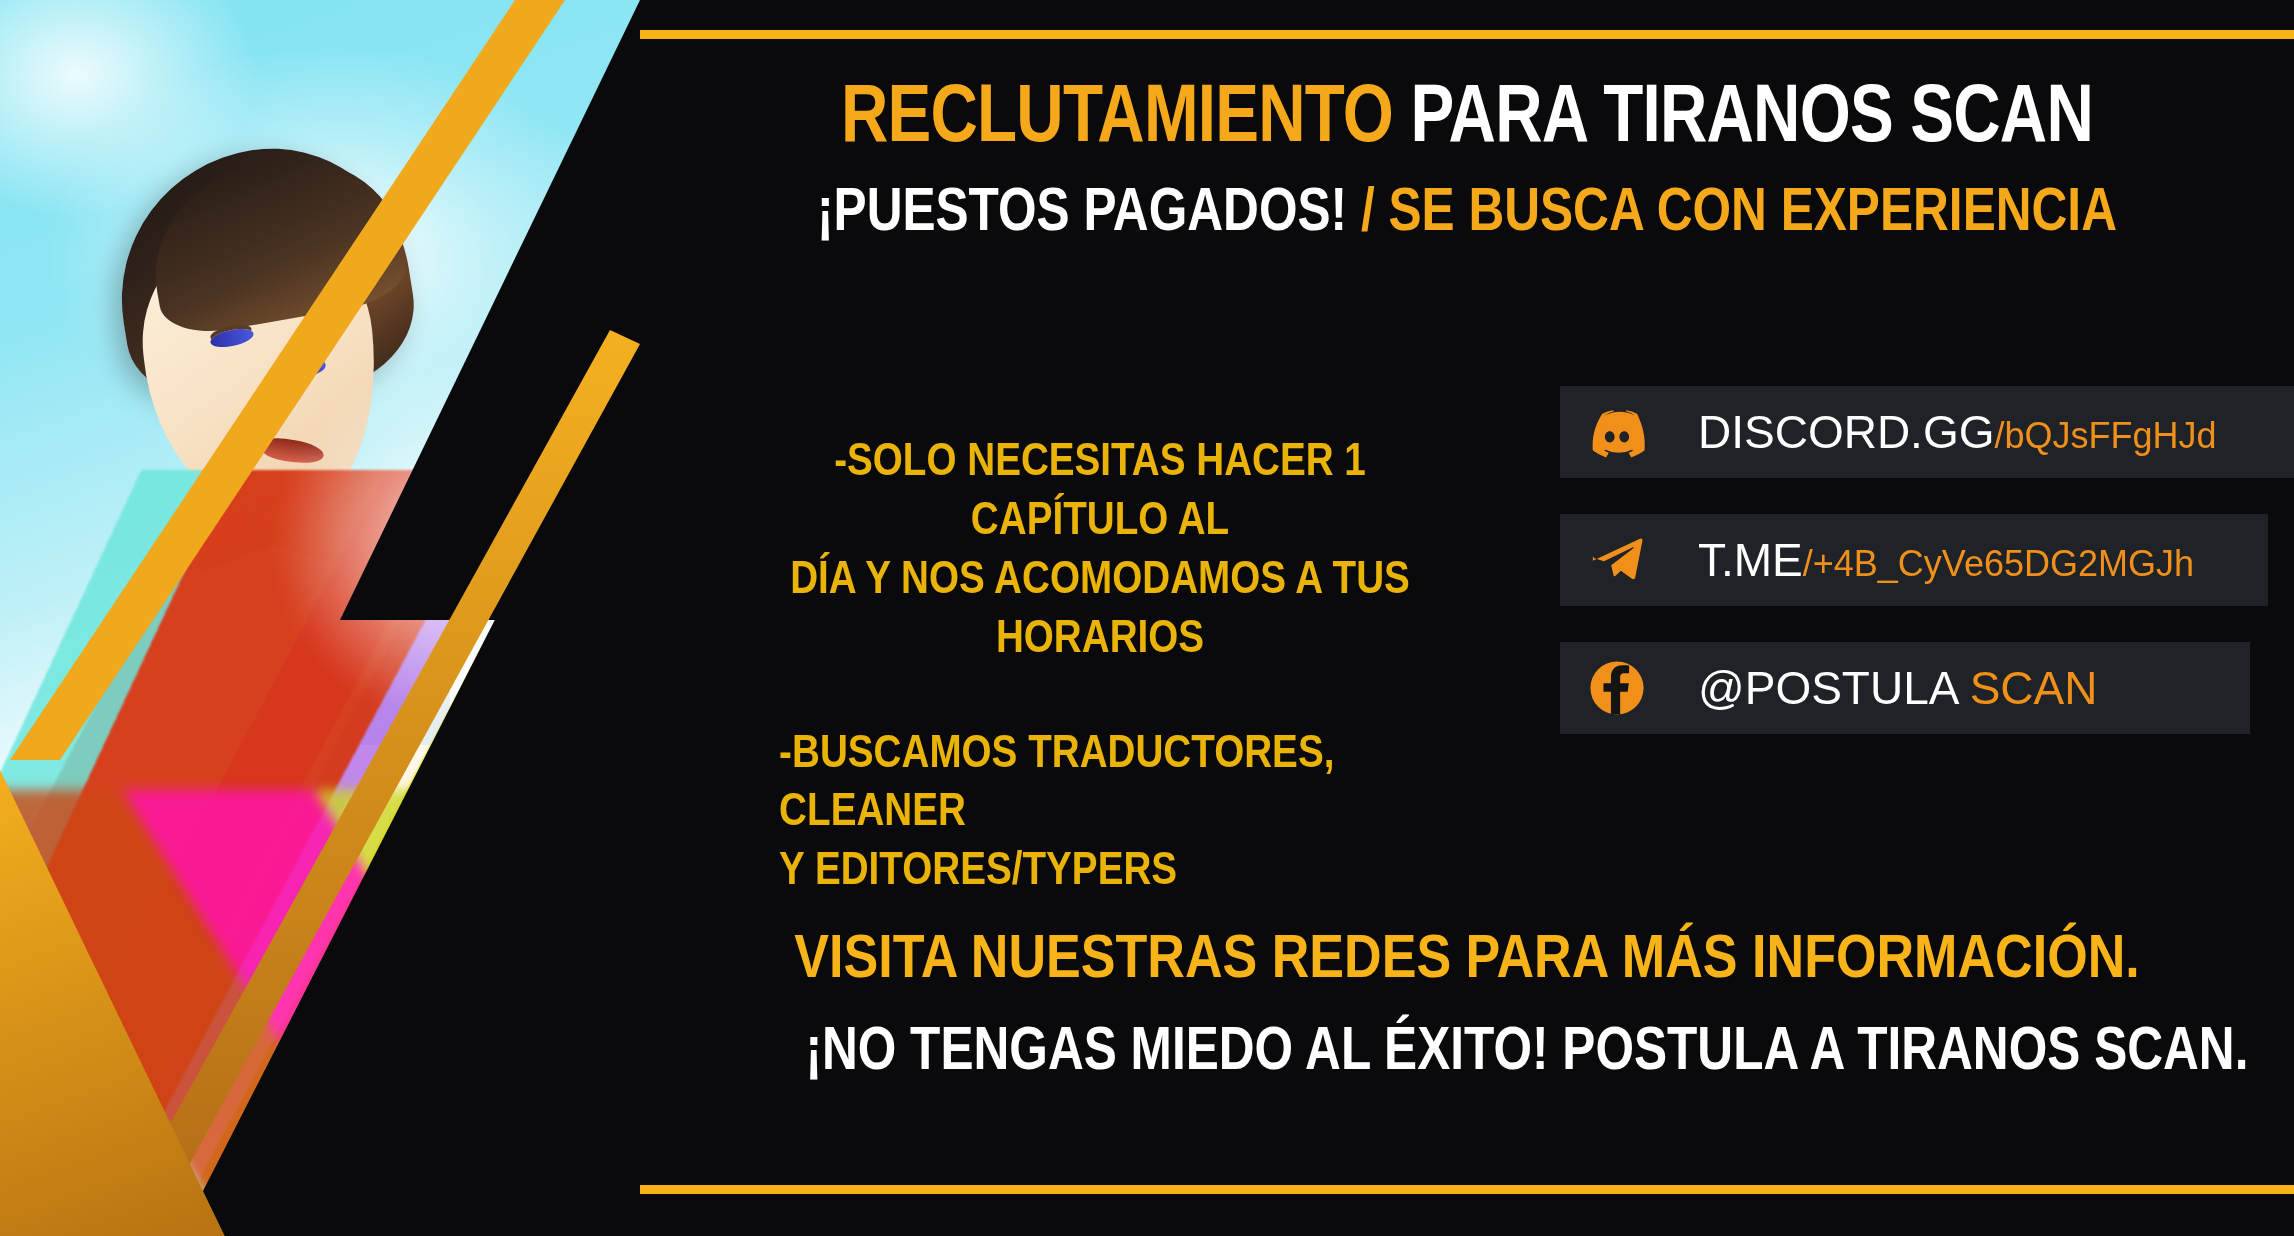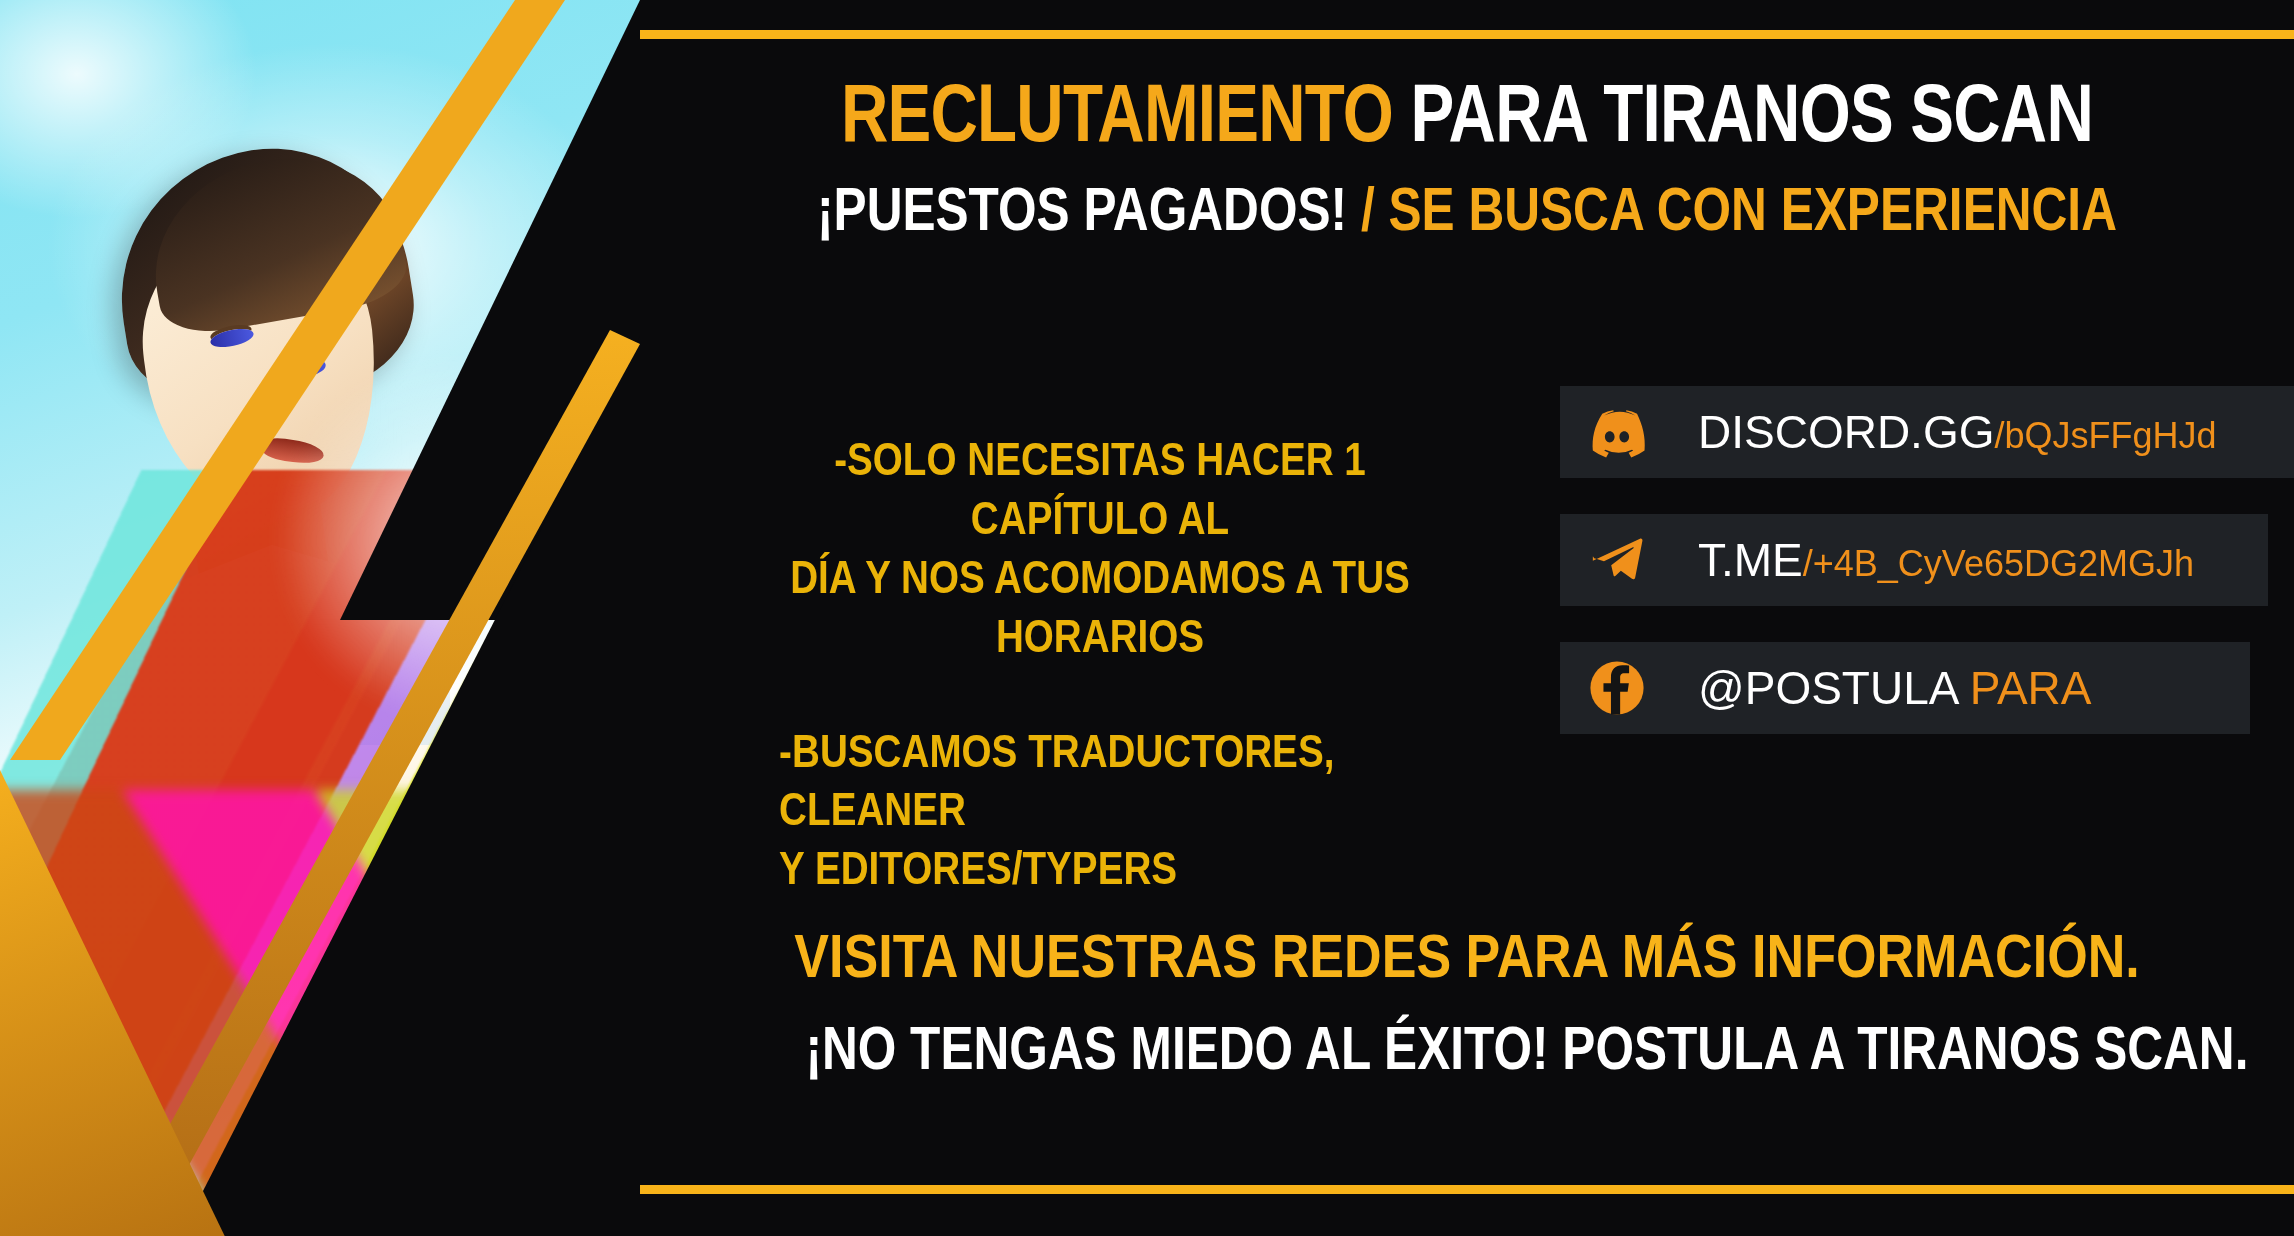--- a/index.html
+++ b/index.html
@@ -308,21 +308,21 @@
       </div>
 
       <div class="card c3">
         <span class="card-icon">
           <svg width="58" height="58" viewBox="0 0 24 24">
             <circle cx="12" cy="12" r="11" fill="#f0901b"></circle>
             <path d="M13.3 23V13.6h3.1l.5-3.6h-3.6V7.7c0-1 .3-1.8 1.8-1.8h1.9V2.7c-.3 0-1.5-.1-2.8-.1-2.8 0-4.7 1.7-4.7 4.8V10H6.4v3.6h3.1V23z" fill="#141414"></path>
           </svg>
         </span>
         <span class="card-text">
-          <span>@POSTULA</span> <span class="accent">PARA</span>
+          <span>@POSTULA</span> <span class="accent">SCAN</span>
         </span>
       </div>
 
     </div>
 
     <div class="cta1">VISITA NUESTRAS REDES PARA MÁS INFORMACIÓN.</div>
     <div class="cta2">¡NO TENGAS MIEDO AL ÉXITO! POSTULA A TIRANOS SCAN.</div>
 
     <div class="rule-bottom"></div>
   </div>

